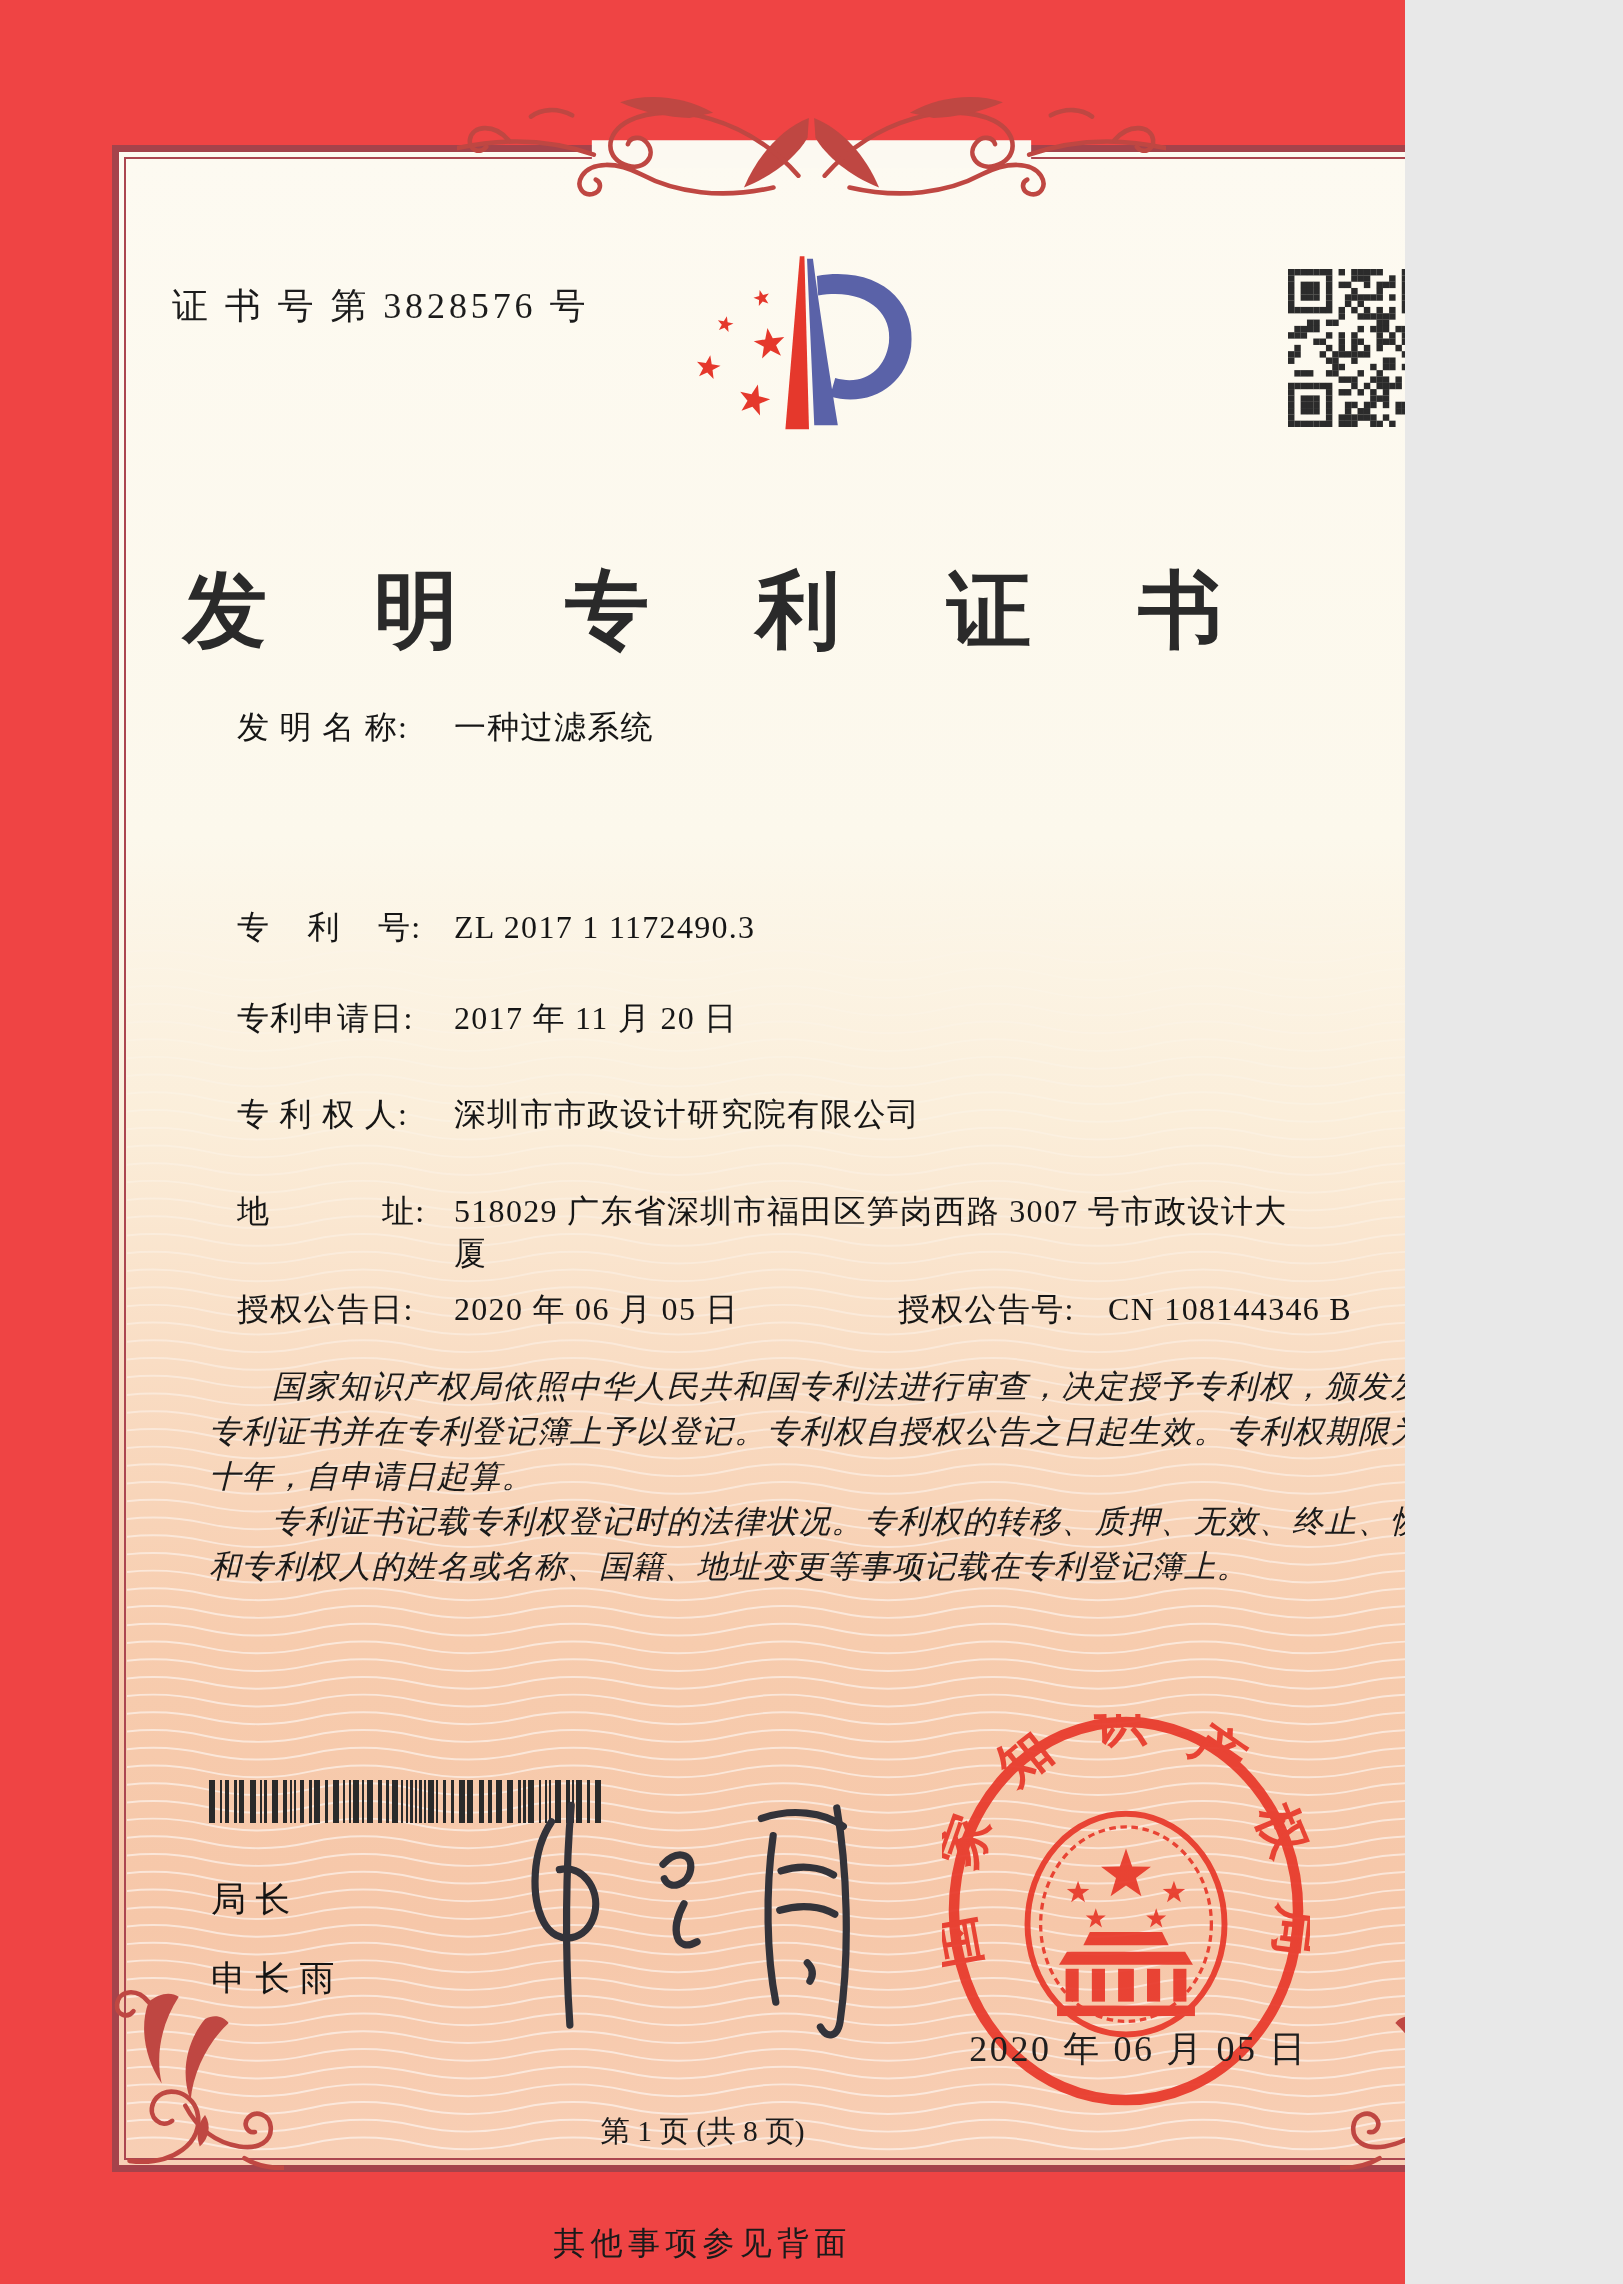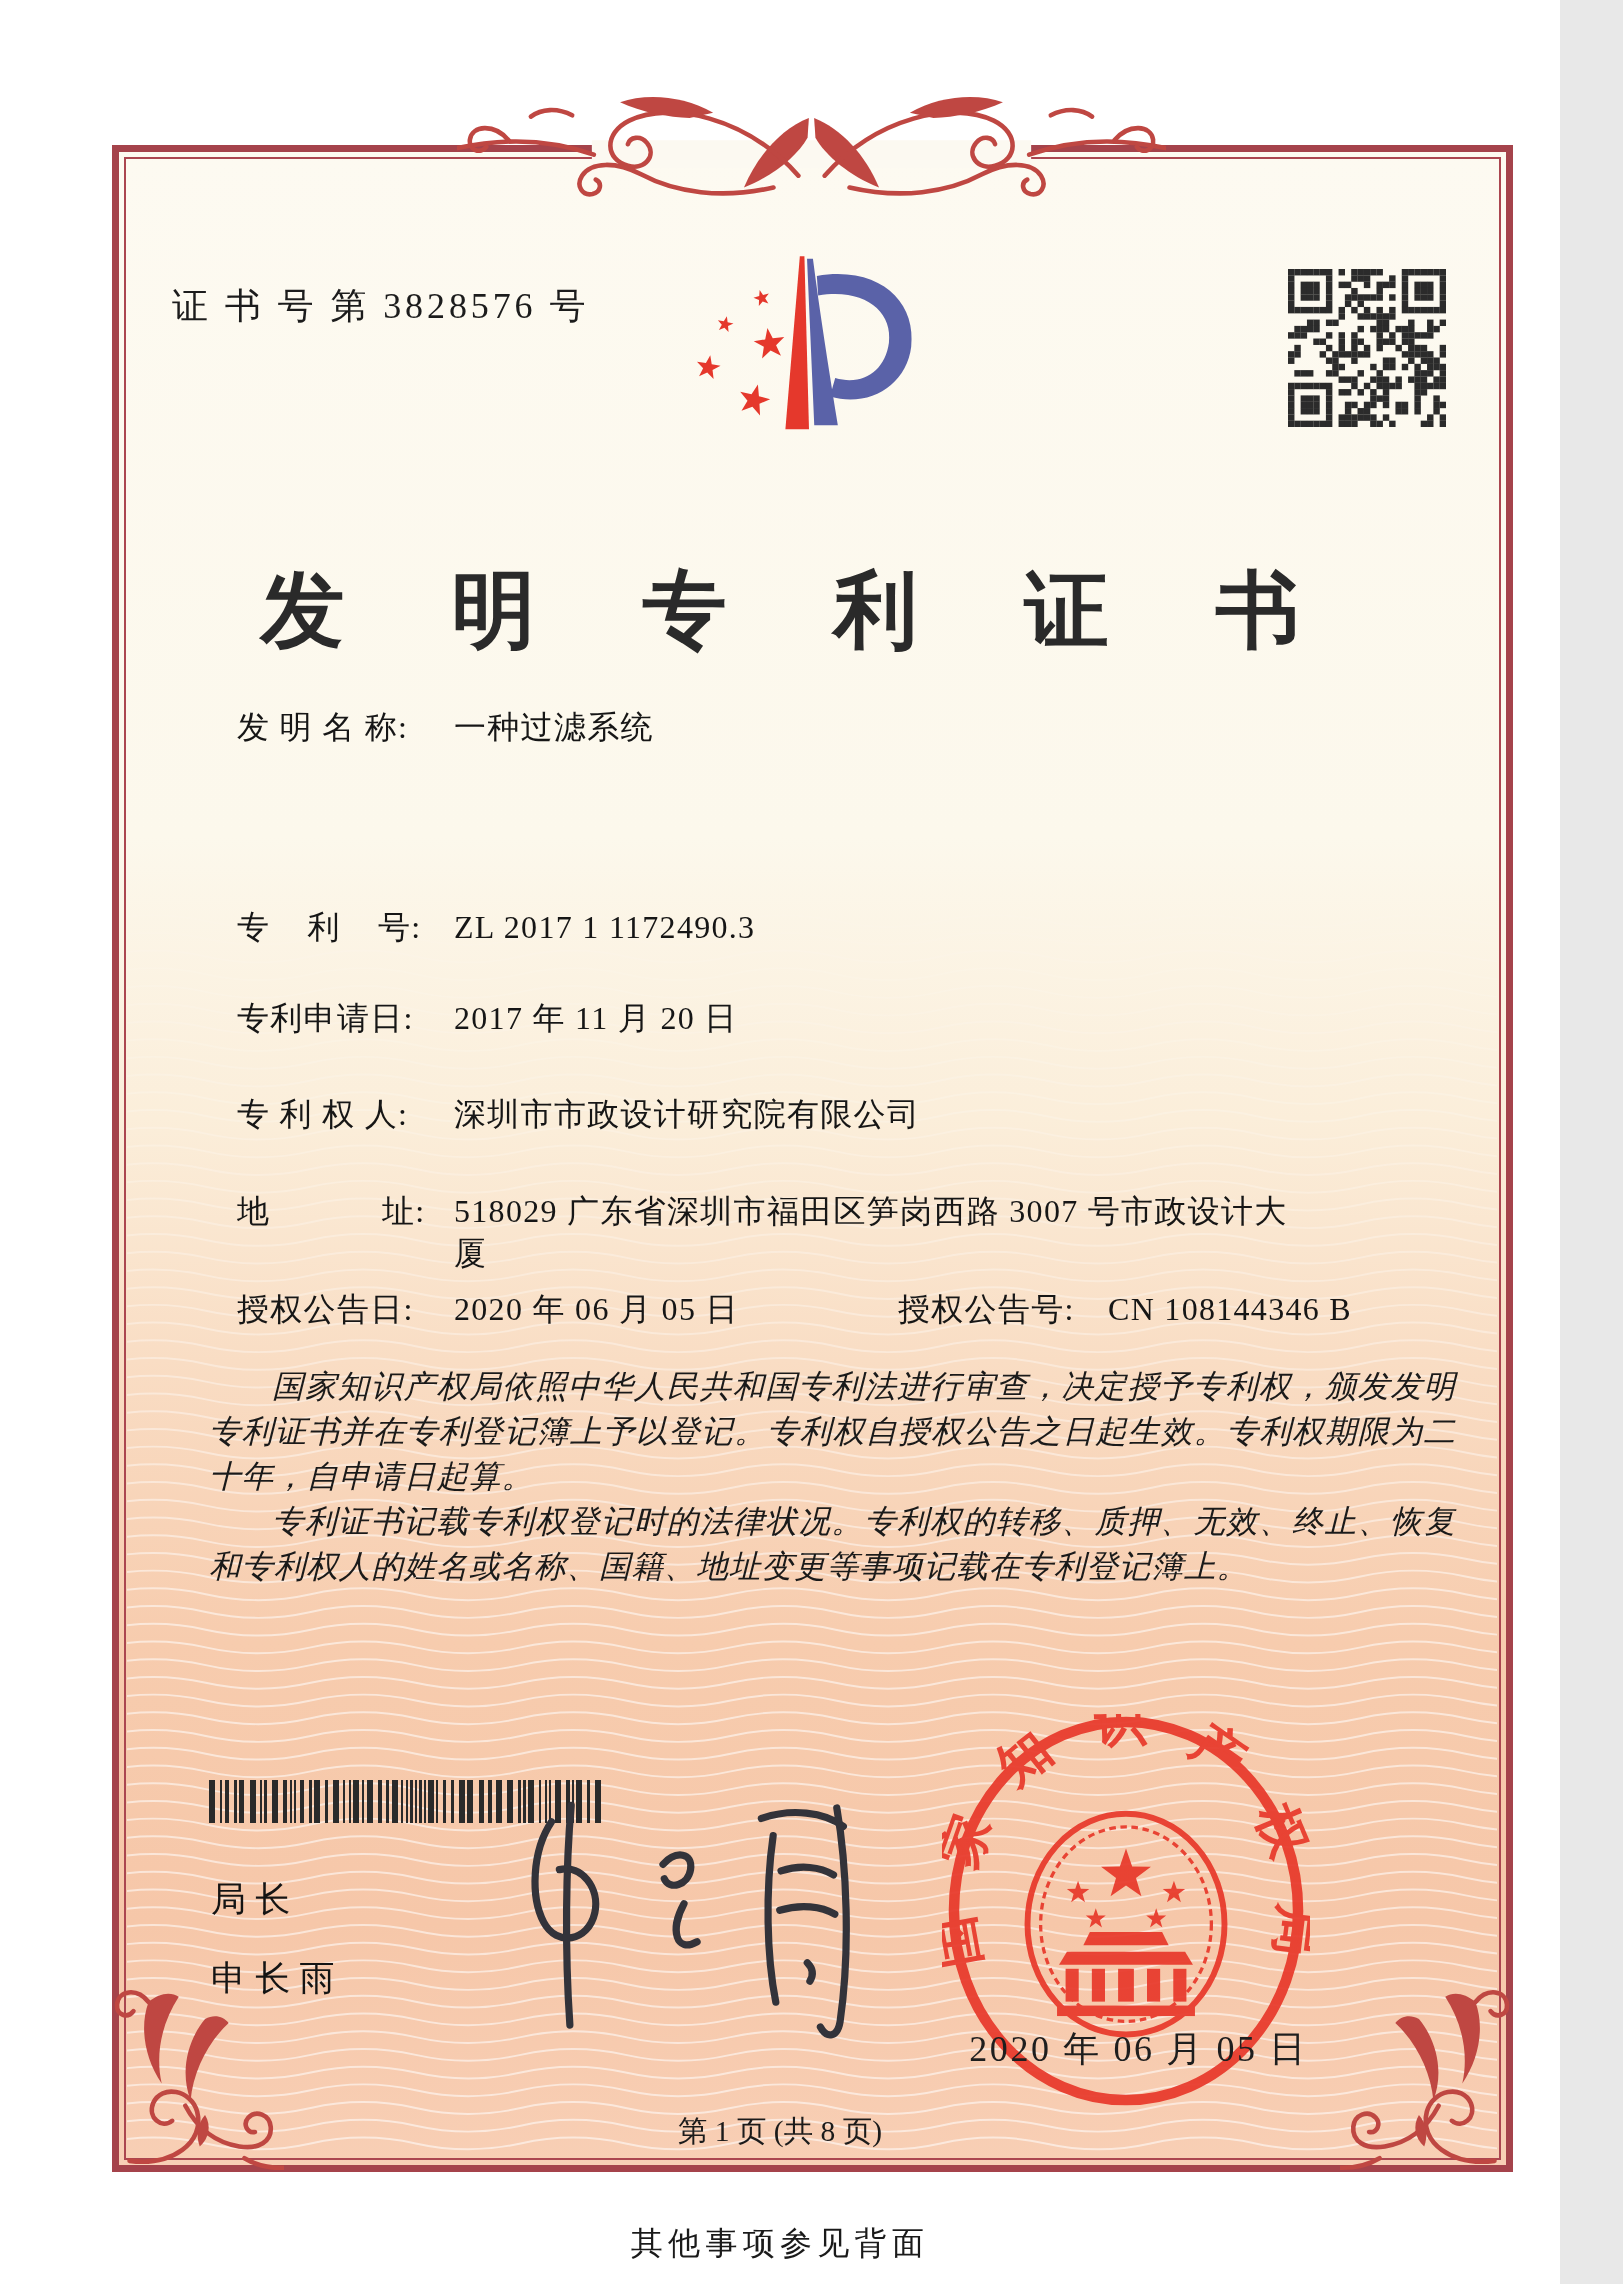--- a/index.html
+++ b/index.html
@@ -1,19 +1,19 @@
 <!DOCTYPE html>
 <html style="font-size:10.5px"><head>
 <meta charset="utf-8">
 <style>
   html,body{margin:0;padding:0;}
   body{background:#e8e8e8;}
   .page{
-    position:relative; width:1560px; height:2284px;
-    background:#ffffff; overflow:hidden;
+    position:relative; width:1405px; height:2284px;
+    background:#ef4444; overflow:hidden;
     font-family:"Liberation Serif", serif; color:#161616;
   }
   
   .frame{
     position:absolute; left:112px; top:145px; width:1401px; height:2027px;
     border:7.2px solid #a5434b; box-sizing:border-box;
   }
   .frame-bg{
     position:absolute; inset:0;
     background:linear-gradient(180deg,#fdfaf1 0%,#fcf8ec 34%,#fbeeda 48%,#f9ddc4 60%,#f7ccae 74%,#f6c7a9 88%,#f8cfb5 100%);

